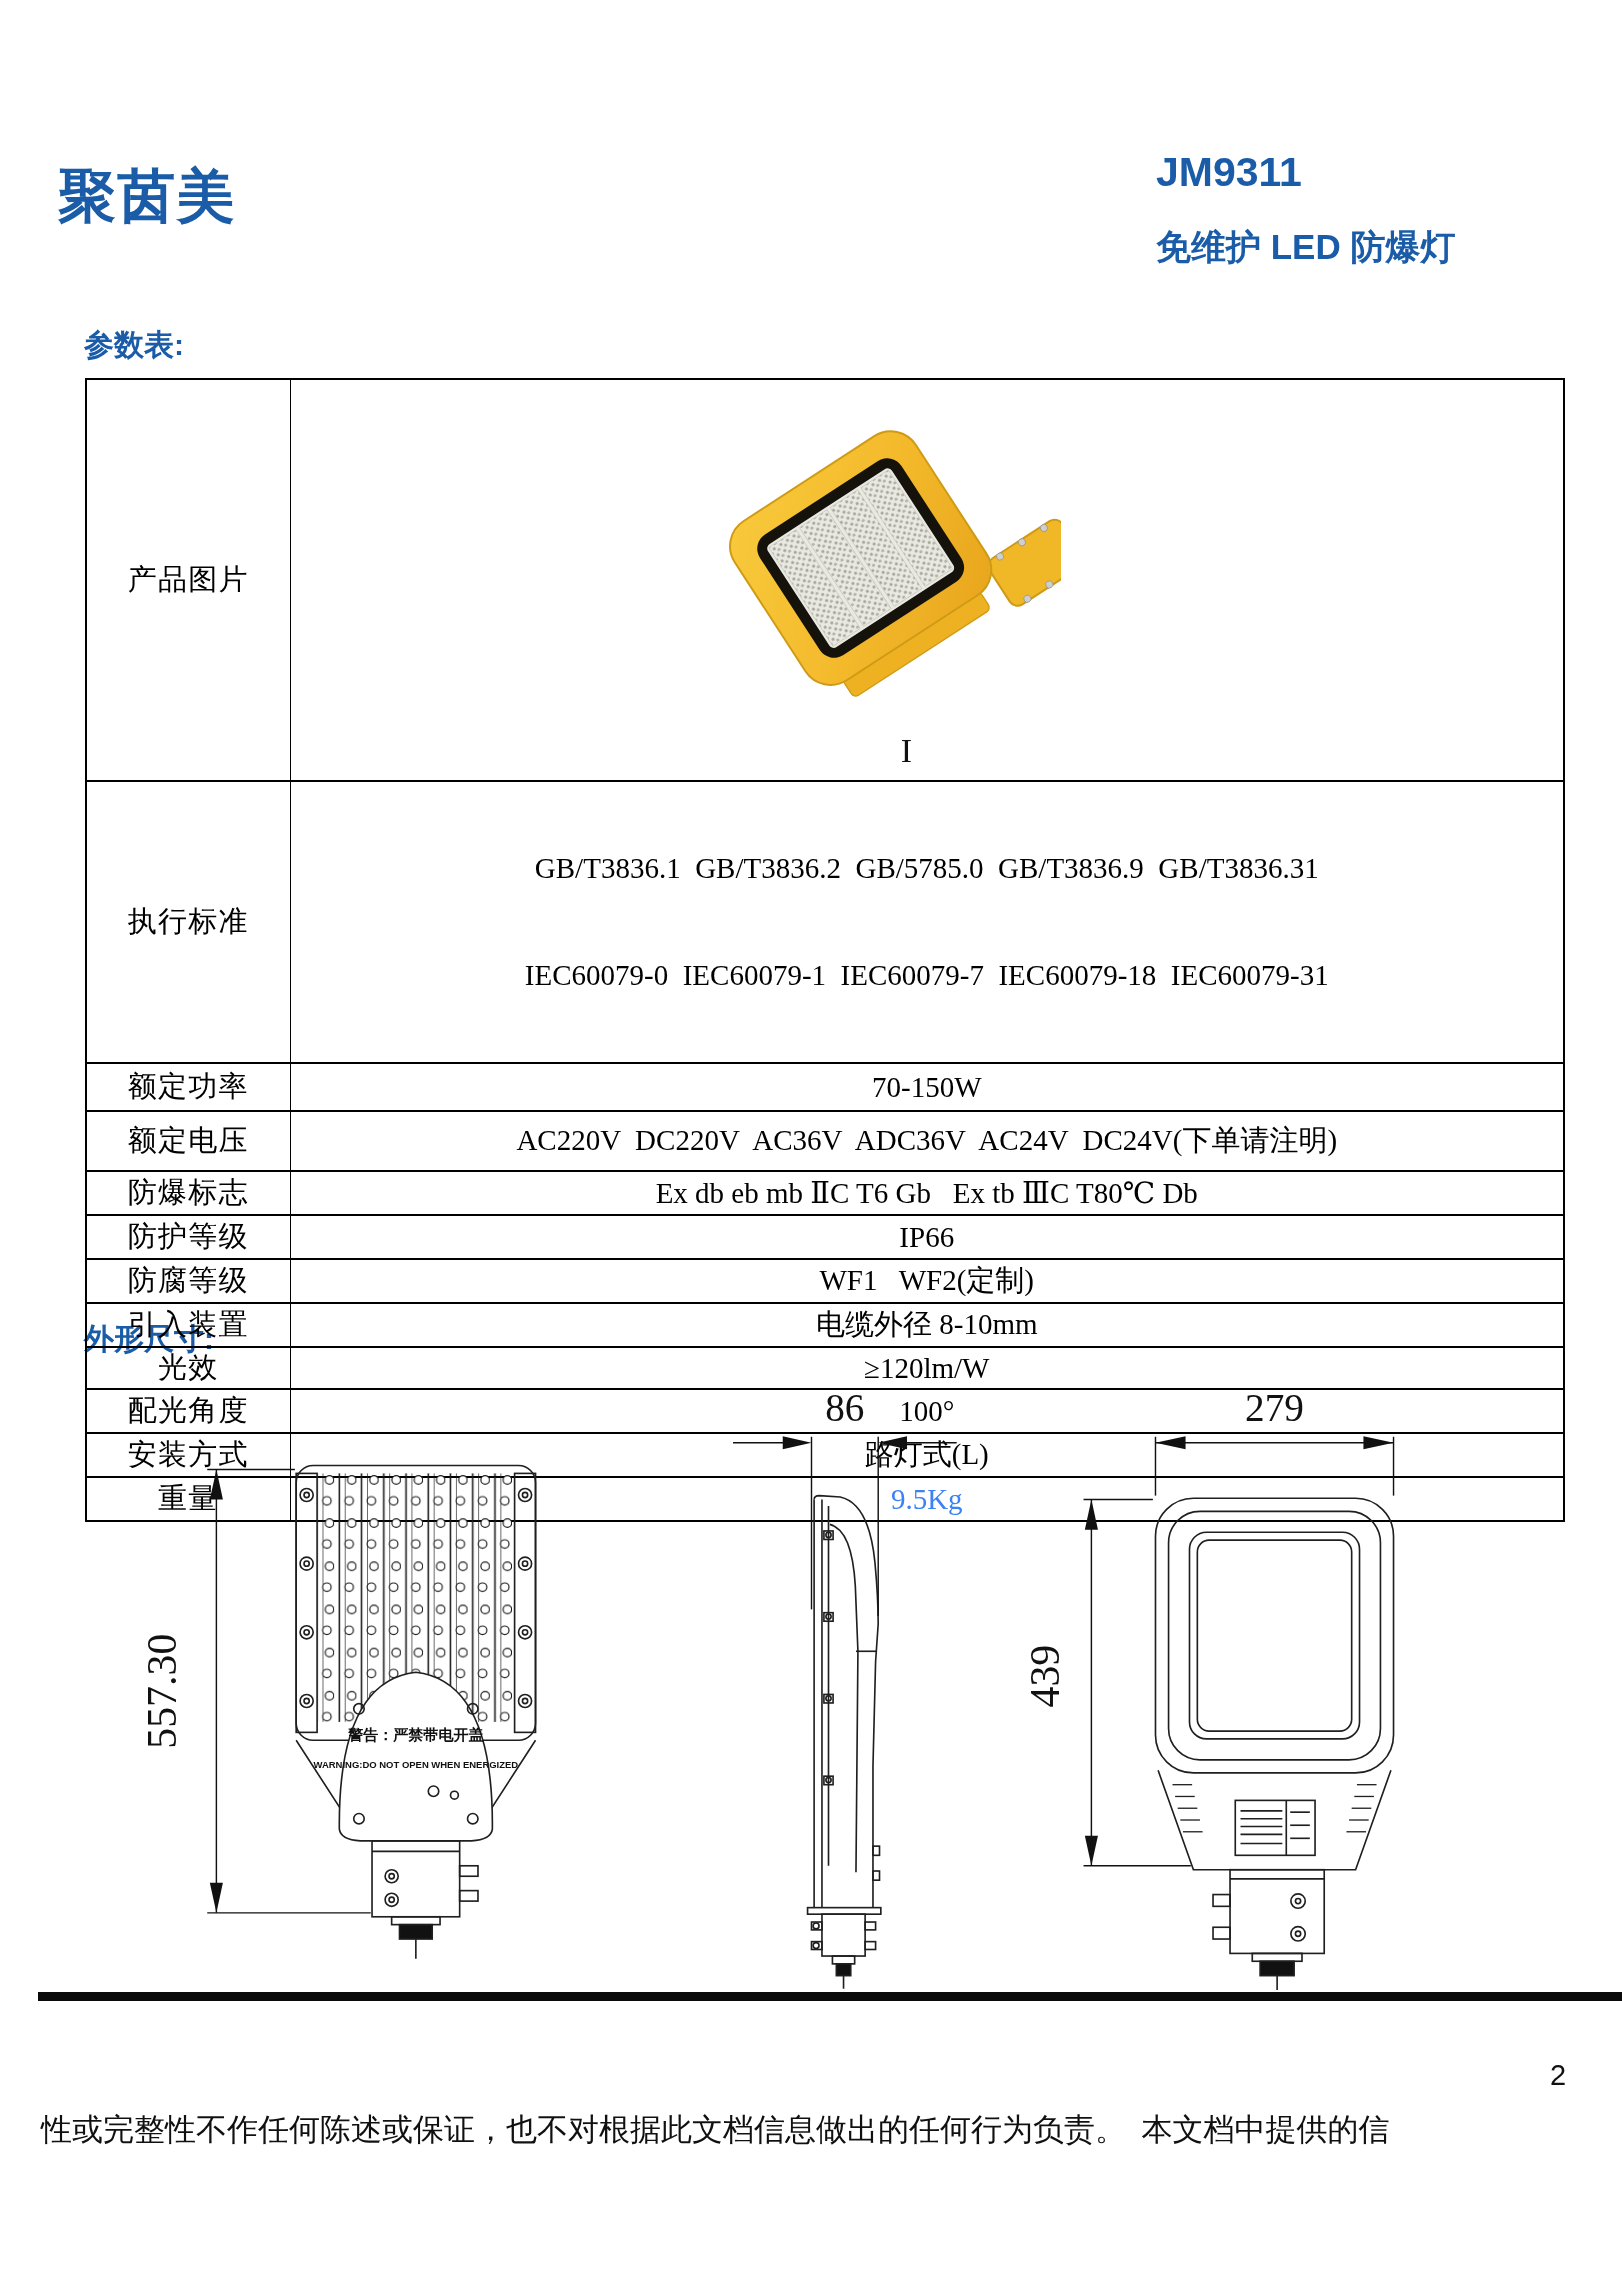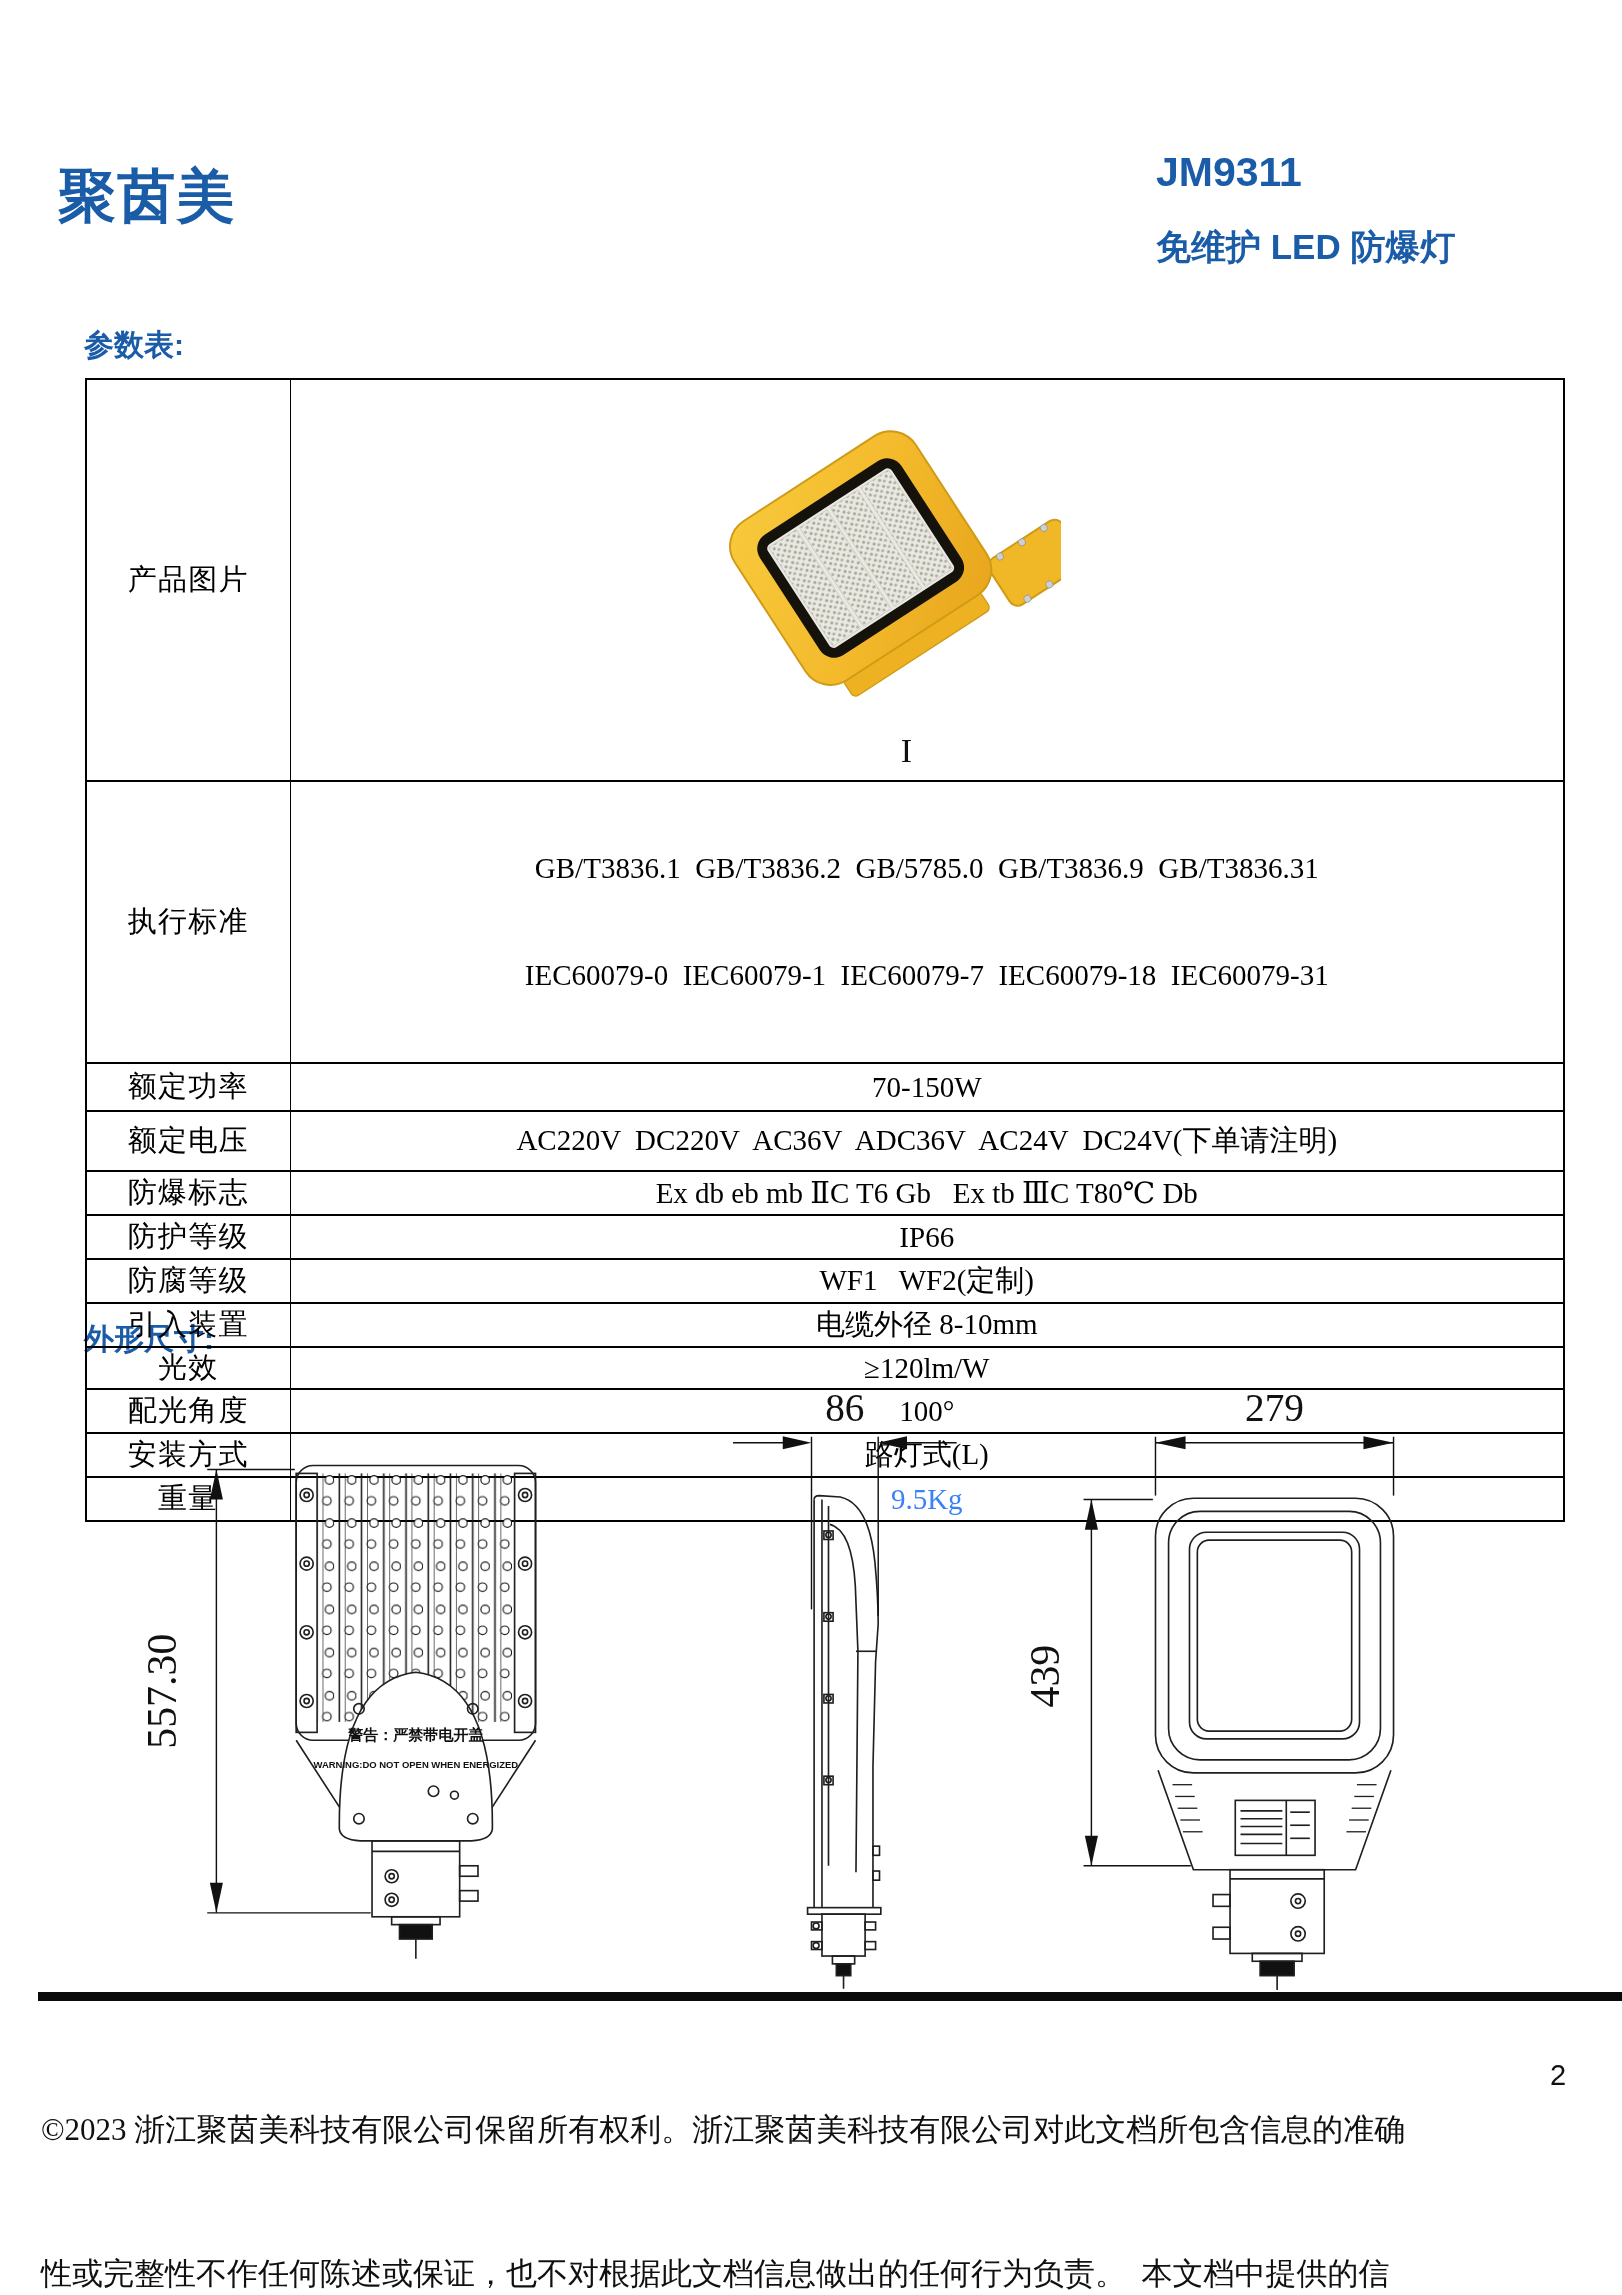--- a/index.html
+++ b/index.html
@@ -295,20 +295,19 @@
       <line x1="1656" y1="2852" x2="1820" y2="2852"></line>
       <line x1="1668" y1="2292" x2="1668" y2="2852"></line>
       <polygon points="1668,2292 1658,2338 1678,2338" fill="#111" stroke="none"></polygon>
       <polygon points="1668,2852 1658,2806 1678,2806" fill="#111" stroke="none"></polygon>
     </g>
     <text class="dimtxt" x="1618" y="2562" font-size="64" text-anchor="middle" transform="rotate(-90 1618 2562)">439</text>
   </svg>
 
   <div class="black-rule"></div>
   <div class="footer">
-    <div>©2023 浙江聚茵美科技有限公司保留所有权利。浙江聚茵美科技有限公司对此文档所包含信息的准确</div>
     <div>性或完整性不作任何陈述或保证，也不对根据此文档信息做出的任何行为负责。  本文档中提供的信</div>
     
   </div>
   <div class="page-num">2</div>
 
 </div>
 
 
 </body></html>

